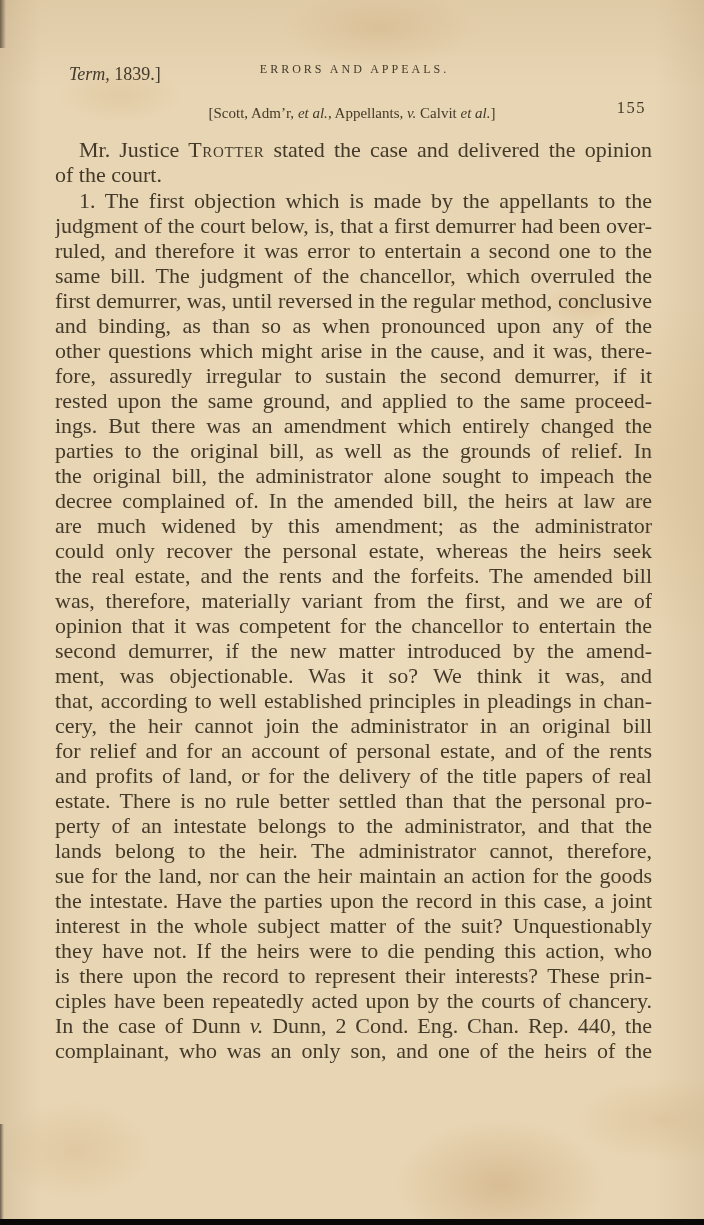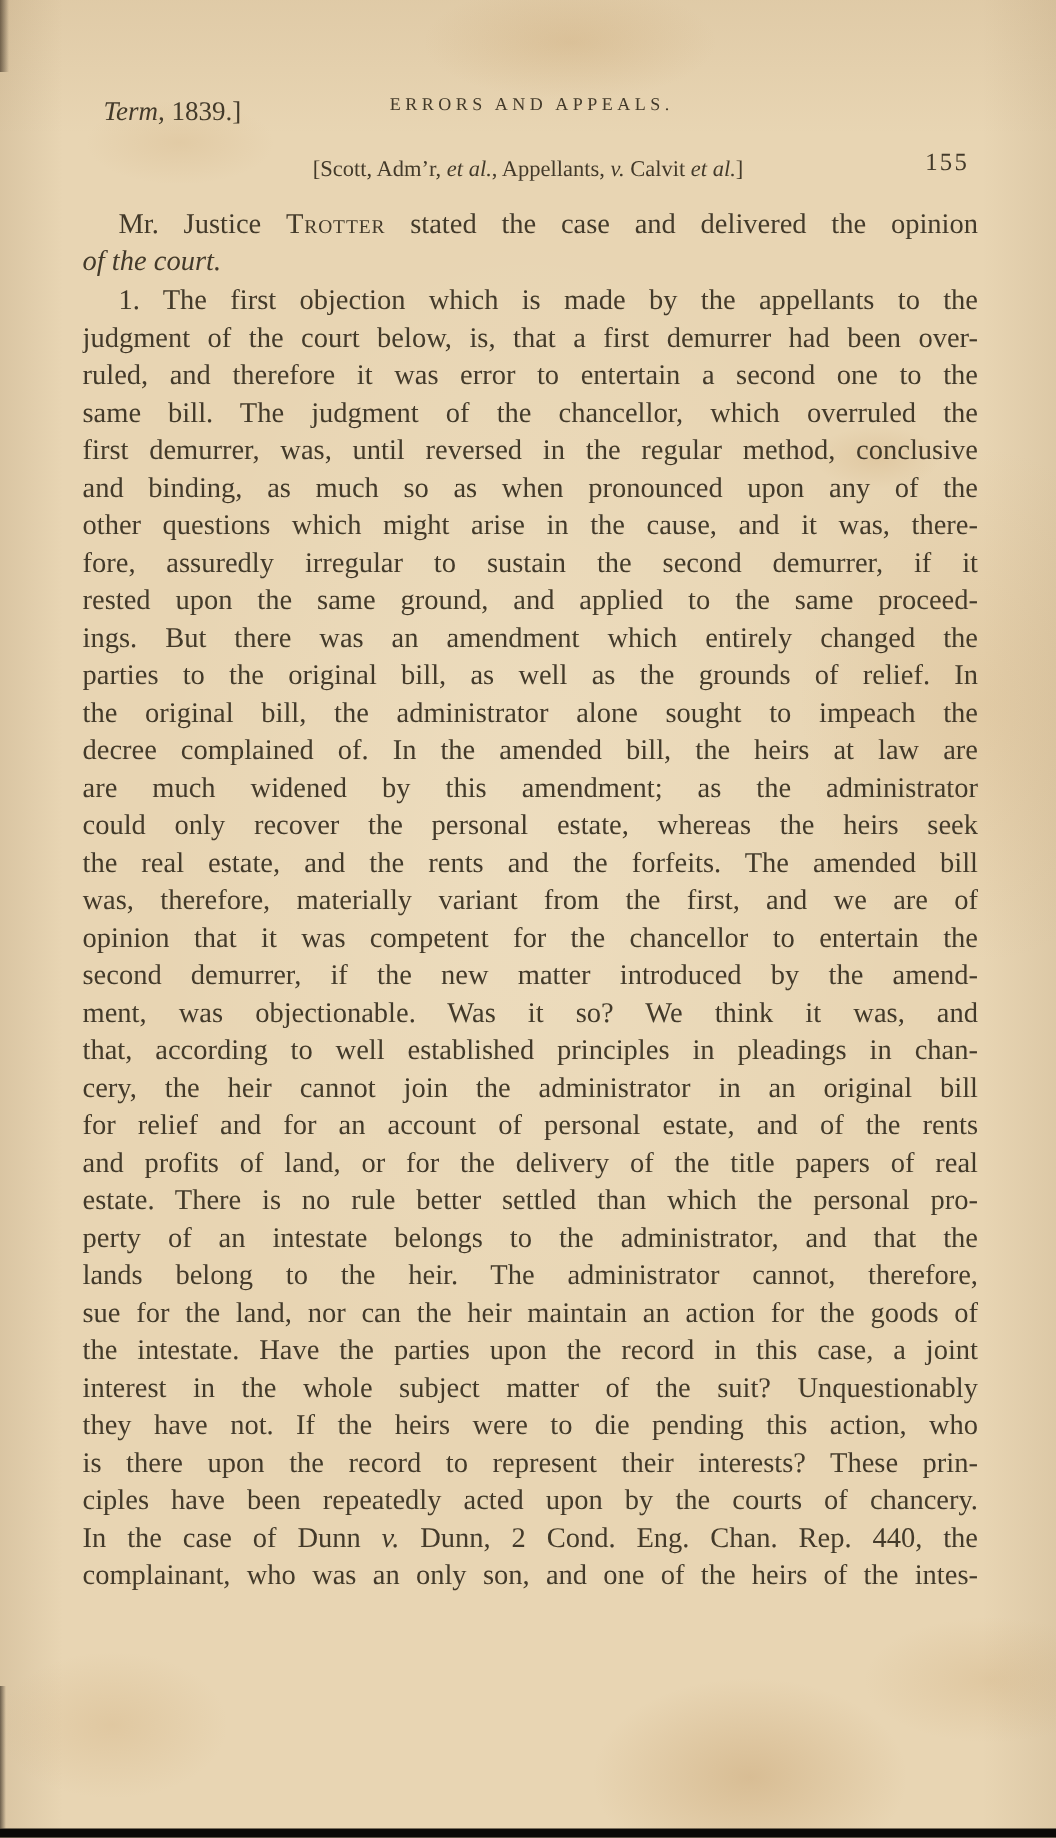--- a/index.html
+++ b/index.html
@@ -37,26 +37,26 @@
     position:absolute;left:50%;top:0;transform:translateX(-50%);
     font-size:12px;letter-spacing:3px;white-space:nowrap;
   }
   .pageno{position:absolute;right:8px;top:3px;font-size:16.5px;letter-spacing:1.5px;margin-top:33px;}
 
   .caption{
     position:absolute;top:105px;left:0;width:100%;
     text-align:center;font-size:15px;white-space:nowrap;
   }
 
-  .body-block{position:absolute;top:137px;left:55px;width:597px;font-size:19px;}
+  .body-block{position:absolute;top:137px;left:55px;width:597px;font-size:22px;}
   .line{
     height:25px;line-height:25px;overflow:hidden;
     text-align:justify;text-align-last:justify;
   }
-  .line.nj{text-align-last:left;font-style:italic;}
+  .line.nj{text-align-last:left;}
   .line.indent{text-indent:24px;}
   .line.gap{margin-top:1px;}
 
   .scan-edge-bottom{
     position:absolute;left:0;bottom:0;width:100%;height:6px;
     background:var(--scan_edge,#0b0907);
   }
   .corner-shadow-tl{
     position:absolute;left:0;top:0;width:6px;height:48px;
     background:linear-gradient(to right, rgba(30,20,10,.55), rgba(30,20,10,0));
@@ -82,40 +82,40 @@
   <div class="caption"><span>[Scott, Adm’r, </span><span class="it">et al.</span><span>, Appellants, </span><span class="it">v.</span><span> Calvit </span><span class="it">et al.</span><span>]</span></div>
 
   <div class="body-block">
       <div class="line indent"><span>Mr. Justice </span><span class="sc">Trotter</span><span> stated the case and delivered the opinion</span></div>
       <div class="line nj"><span>of the court.</span></div>
       <div class="line indent gap"><span>1. The first objection which is made by the appellants to the</span></div>
       <div class="line"><span>judgment of the court below, is, that a first demurrer had been over-</span></div>
       <div class="line"><span>ruled, and therefore it was error to entertain a second one to the</span></div>
       <div class="line"><span>same bill.  The judgment of the chancellor, which overruled the</span></div>
       <div class="line"><span>first demurrer, was, until reversed in the regular method, conclusive</span></div>
-      <div class="line"><span>and binding, as much so as when pronounced upon any of the</span></div>
+      <div class="line"><span>and binding, as than so as when pronounced upon any of the</span></div>
       <div class="line"><span>other questions which might arise in the cause, and it was, there-</span></div>
       <div class="line"><span>fore, assuredly irregular to sustain the second demurrer, if it</span></div>
       <div class="line"><span>rested upon the same ground, and applied to the same proceed-</span></div>
       <div class="line"><span>ings.  But there was an amendment which entirely changed the</span></div>
       <div class="line"><span>parties to the original bill, as well as the grounds of relief.  In</span></div>
       <div class="line"><span>the original bill, the administrator alone sought to impeach the</span></div>
       <div class="line"><span>decree complained of.  In the amended bill, the heirs at law are</span></div>
       <div class="line"><span>are much widened by this amendment; as the administrator</span></div>
       <div class="line"><span>could only recover the personal estate, whereas the heirs seek</span></div>
       <div class="line"><span>the real estate, and the rents and the forfeits.  The amended bill</span></div>
       <div class="line"><span>was, therefore, materially variant from the first, and we are of</span></div>
       <div class="line"><span>opinion that it was competent for the chancellor to entertain the</span></div>
       <div class="line"><span>second demurrer, if the new matter introduced by the amend-</span></div>
       <div class="line"><span>ment, was objectionable.  Was it so?  We think it was, and</span></div>
       <div class="line"><span>that, according to well established principles in pleadings in chan-</span></div>
       <div class="line"><span>cery, the heir cannot join the administrator in an original bill</span></div>
       <div class="line"><span>for relief and for an account of personal estate, and of the rents</span></div>
       <div class="line"><span>and profits of land, or for the delivery of the title papers of real</span></div>
-      <div class="line"><span>estate.  There is no rule better settled than which the personal pro-</span></div>
+      <div class="line"><span>estate.  There is no rule better settled than that the personal pro-</span></div>
       <div class="line"><span>perty of an intestate belongs to the administrator, and that the</span></div>
       <div class="line"><span>lands belong to the heir.  The administrator cannot, therefore,</span></div>
       <div class="line"><span>sue for the land, nor can the heir maintain an action for the goods of</span></div>
       <div class="line"><span>the intestate.  Have the parties upon the record in this case, a joint</span></div>
       <div class="line"><span>interest in the whole subject matter of the suit?  Unquestionably</span></div>
       <div class="line"><span>they have not.  If the heirs were to die pending this action, who</span></div>
       <div class="line"><span>is there upon the record to represent their interests?  These prin-</span></div>
       <div class="line"><span>ciples have been repeatedly acted upon by the courts of chancery.</span></div>
       <div class="line"><span>In the case of Dunn </span><span class="it">v.</span><span> Dunn, 2 Cond. Eng. Chan. Rep. 440, the</span></div>
       <div class="line"><span>complainant, who was an only son, and one of the heirs of the intes-</span></div>

